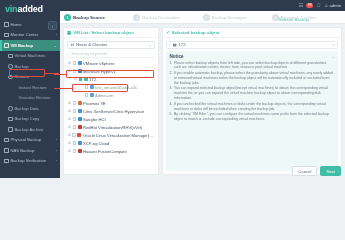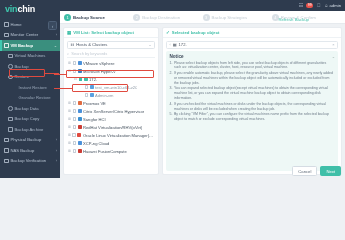--- a/index.html
+++ b/index.html
@@ -191,21 +191,21 @@
   }
 </style>
 </head>
 <body>
 
 <div id="app">
 
   <div class="sidebar">
     <div class="logo">
       <span class="a">vin</span>
-        <span class="b">chin</span>
+        <span class="b">added</span>
     </div>
     <div class="navlist">
       <div class="nav-item">
         <span class="nav-ico"></span>
         <span>Home</span>
         <span class="nav-caret"></span>
       </div>
       <div class="nav-item">
         <span class="nav-ico"></span>
         <span>Monitor Center</span>

